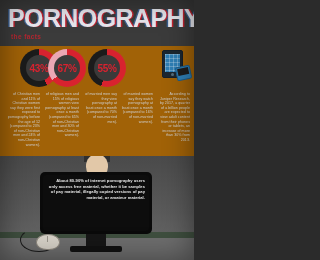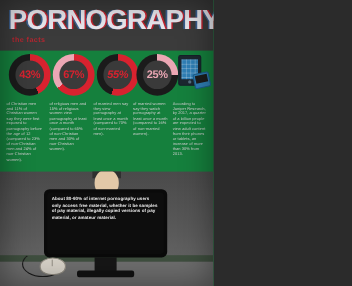--- a/index.html
+++ b/index.html
@@ -5,23 +5,24 @@
   html, body {
     margin: 0;
     padding: 0;
     background: #2b2b2b;
   }
   #poster {
     position: relative;
     width: 194px;
     height: 260px;
     overflow: hidden;
-    background: #15803d;
+    background: #a16207;
     font-family: "Liberation Sans", sans-serif;
     color: #d6d6d6;
+    text-align: right;
   }
 
   
   .header {
     position: absolute;
     left: 0; top: 0;
     width: 194px;
     height: 46px;
     background: #3b3b3b;
   }
@@ -311,47 +312,41 @@
 
 <div id="poster">
 
   <div class="header">
     <div class="title">PORNOGRAPHY</div>
     <div class="subtitle">the facts</div>
   </div>
 
   <div class="stats">
 
-    <div class="stat" style="left:8px">
+    <div class="stat" style="left:20px">
       <div class="donut" id="donut0" style="background: conic-gradient(rgb(216, 34, 47) 0deg, rgb(216, 34, 47) 154.8deg, rgb(27, 27, 27) 154.8deg, rgb(27, 27, 27) 360deg);">
         <div class="hole"></div>
         <div class="pct red">43%</div>
       </div>
     </div>
 
     <div class="stat" style="left:48px">
       <div class="donut" id="donut1" style="background: conic-gradient(rgb(216, 34, 47) 0deg, rgb(216, 34, 47) 230.4deg, rgb(235, 167, 180) 230.4deg, rgb(235, 167, 180) 360deg);">
         <div class="hole"></div>
         <div class="pct red">67%</div>
       </div>
     </div>
 
     <div class="stat" style="left:88px">
-      <div class="donut" id="donut2" style="background: conic-gradient(rgb(216, 34, 47) 0deg, rgb(216, 34, 47) 198deg, rgb(27, 27, 27) 198deg, rgb(27, 27, 27) 360deg); font-style: italic;">
+      <div class="donut" id="donut2" style="background: conic-gradient(rgb(216, 34, 47) 0deg, rgb(216, 34, 47) 198deg, rgb(27, 27, 27) 198deg, rgb(27, 27, 27) 360deg);">
         <div class="hole"></div>
         <div class="pct red">55%</div>
       </div>
     </div>
 
-    <div class="stat" style="left:124px">
-      <div class="donut" id="donut3" style="background: conic-gradient(rgb(235, 167, 180) 0deg, rgb(235, 167, 180) 90deg, rgb(27, 27, 27) 90deg, rgb(27, 27, 27) 360deg);">
-        <div class="hole"></div>
-        <div class="pct pink">25%</div>
-      </div>
-    </div>
 
   </div>
 
   <div class="device">
     <div class="tablet">
       <div class="screen"></div>
       <div class="hbtn"></div>
     </div>
     <div class="phone">
       <div class="pscreen"></div>

